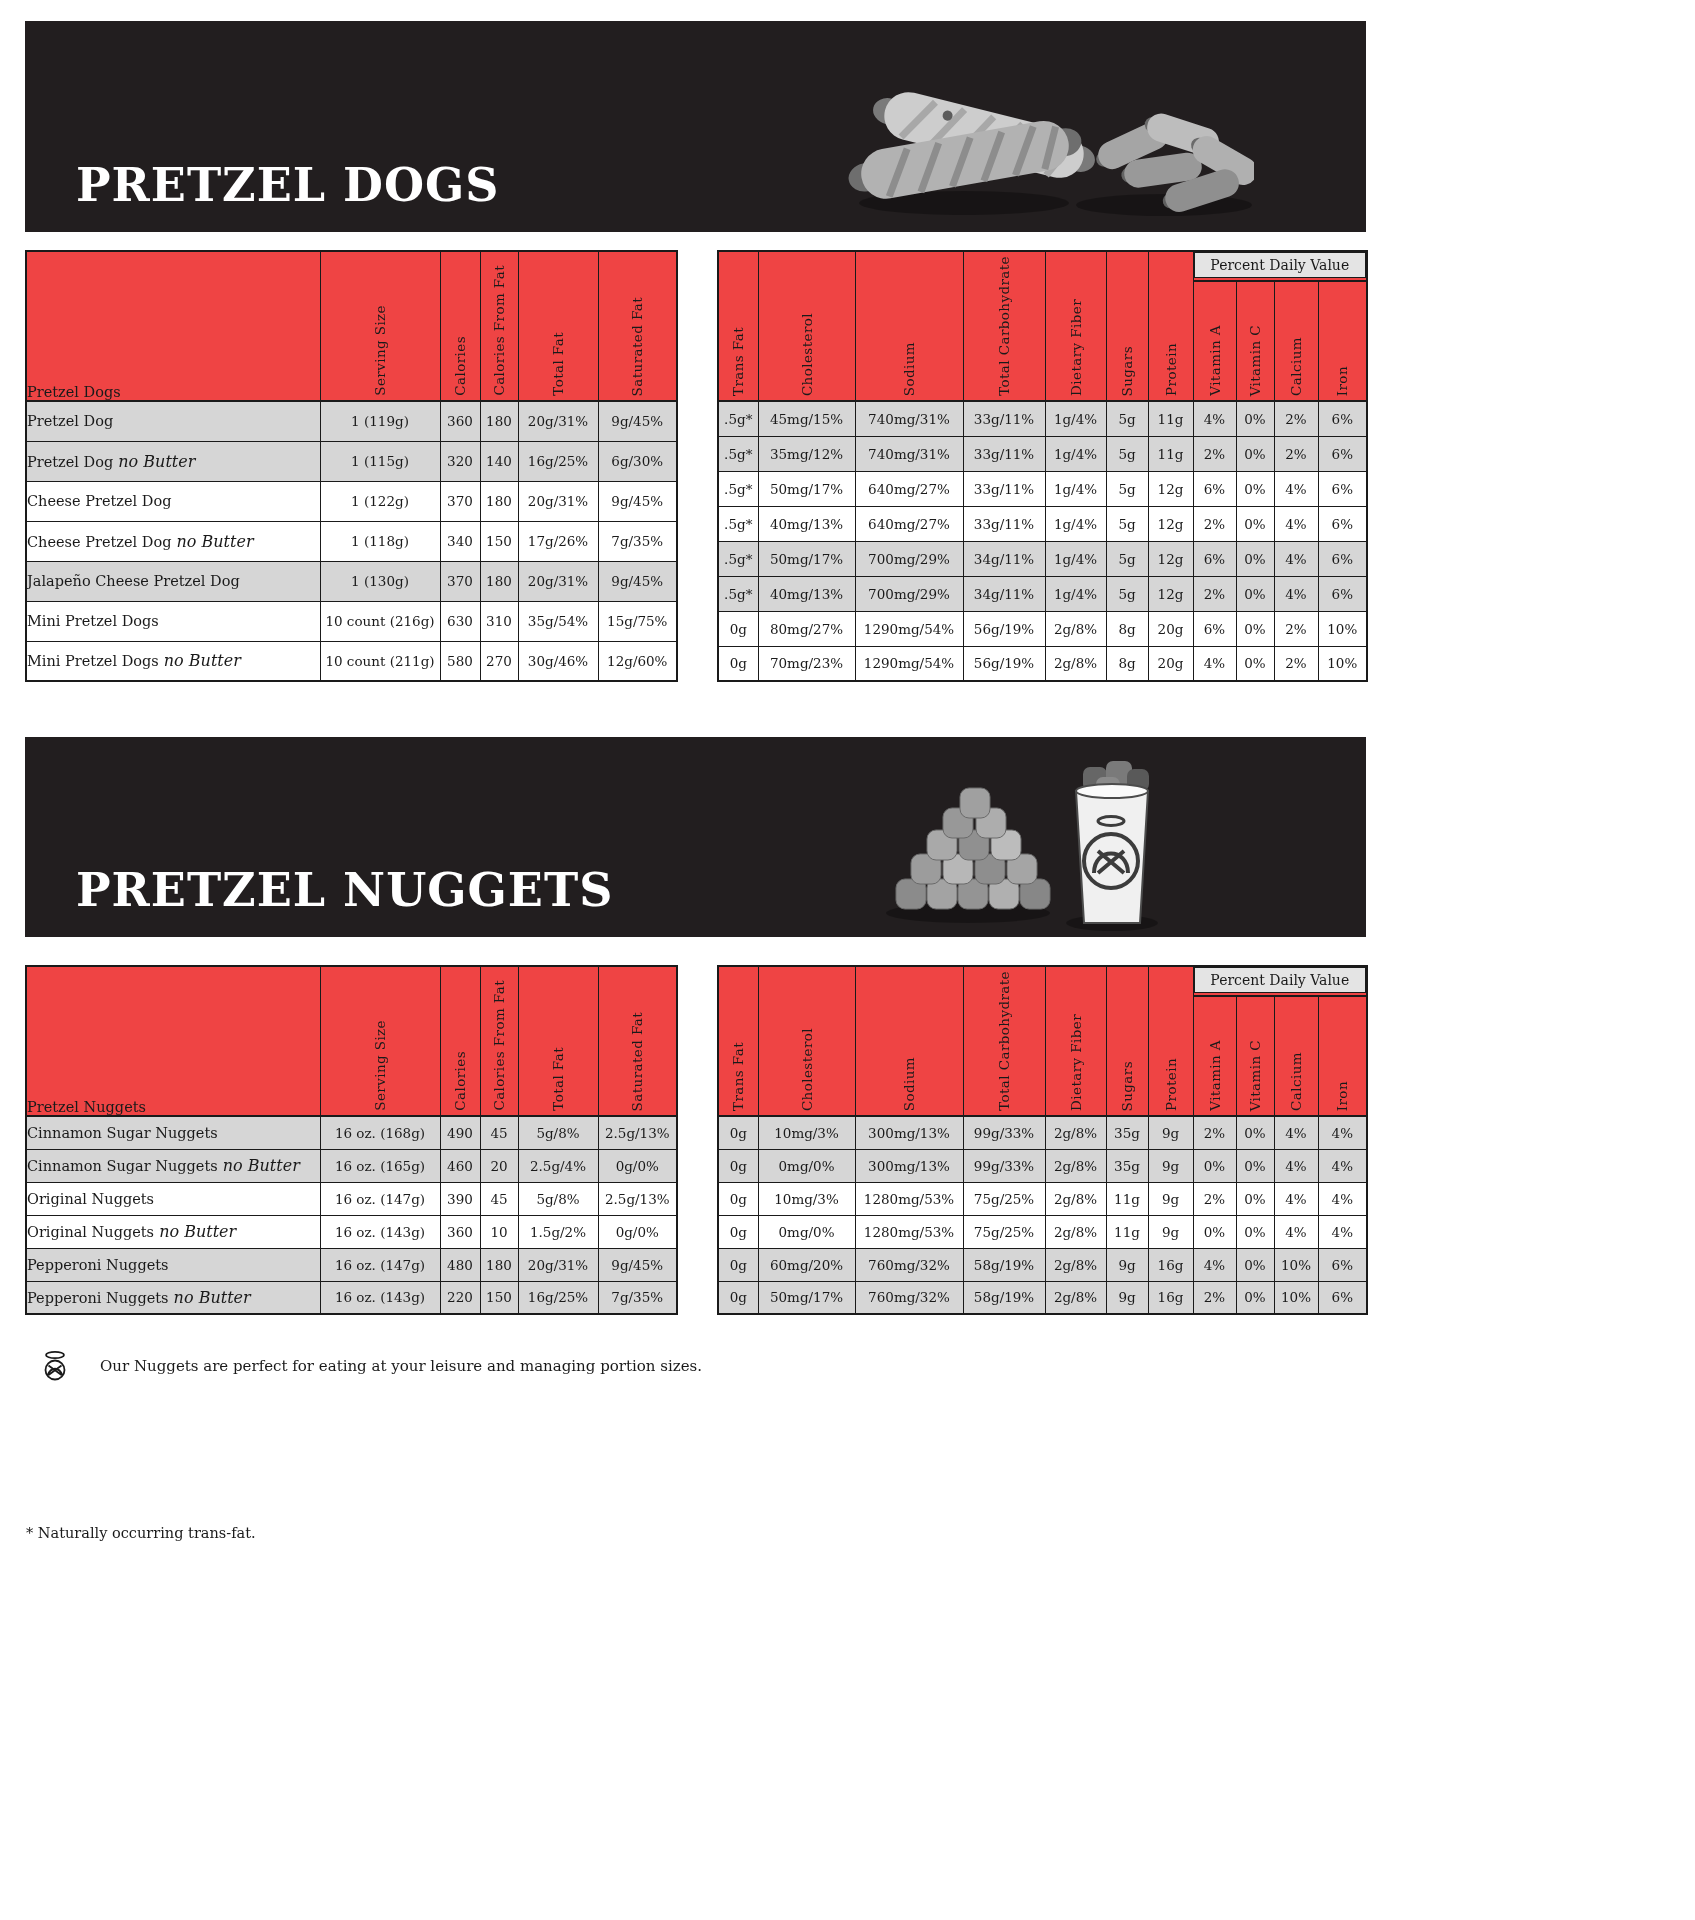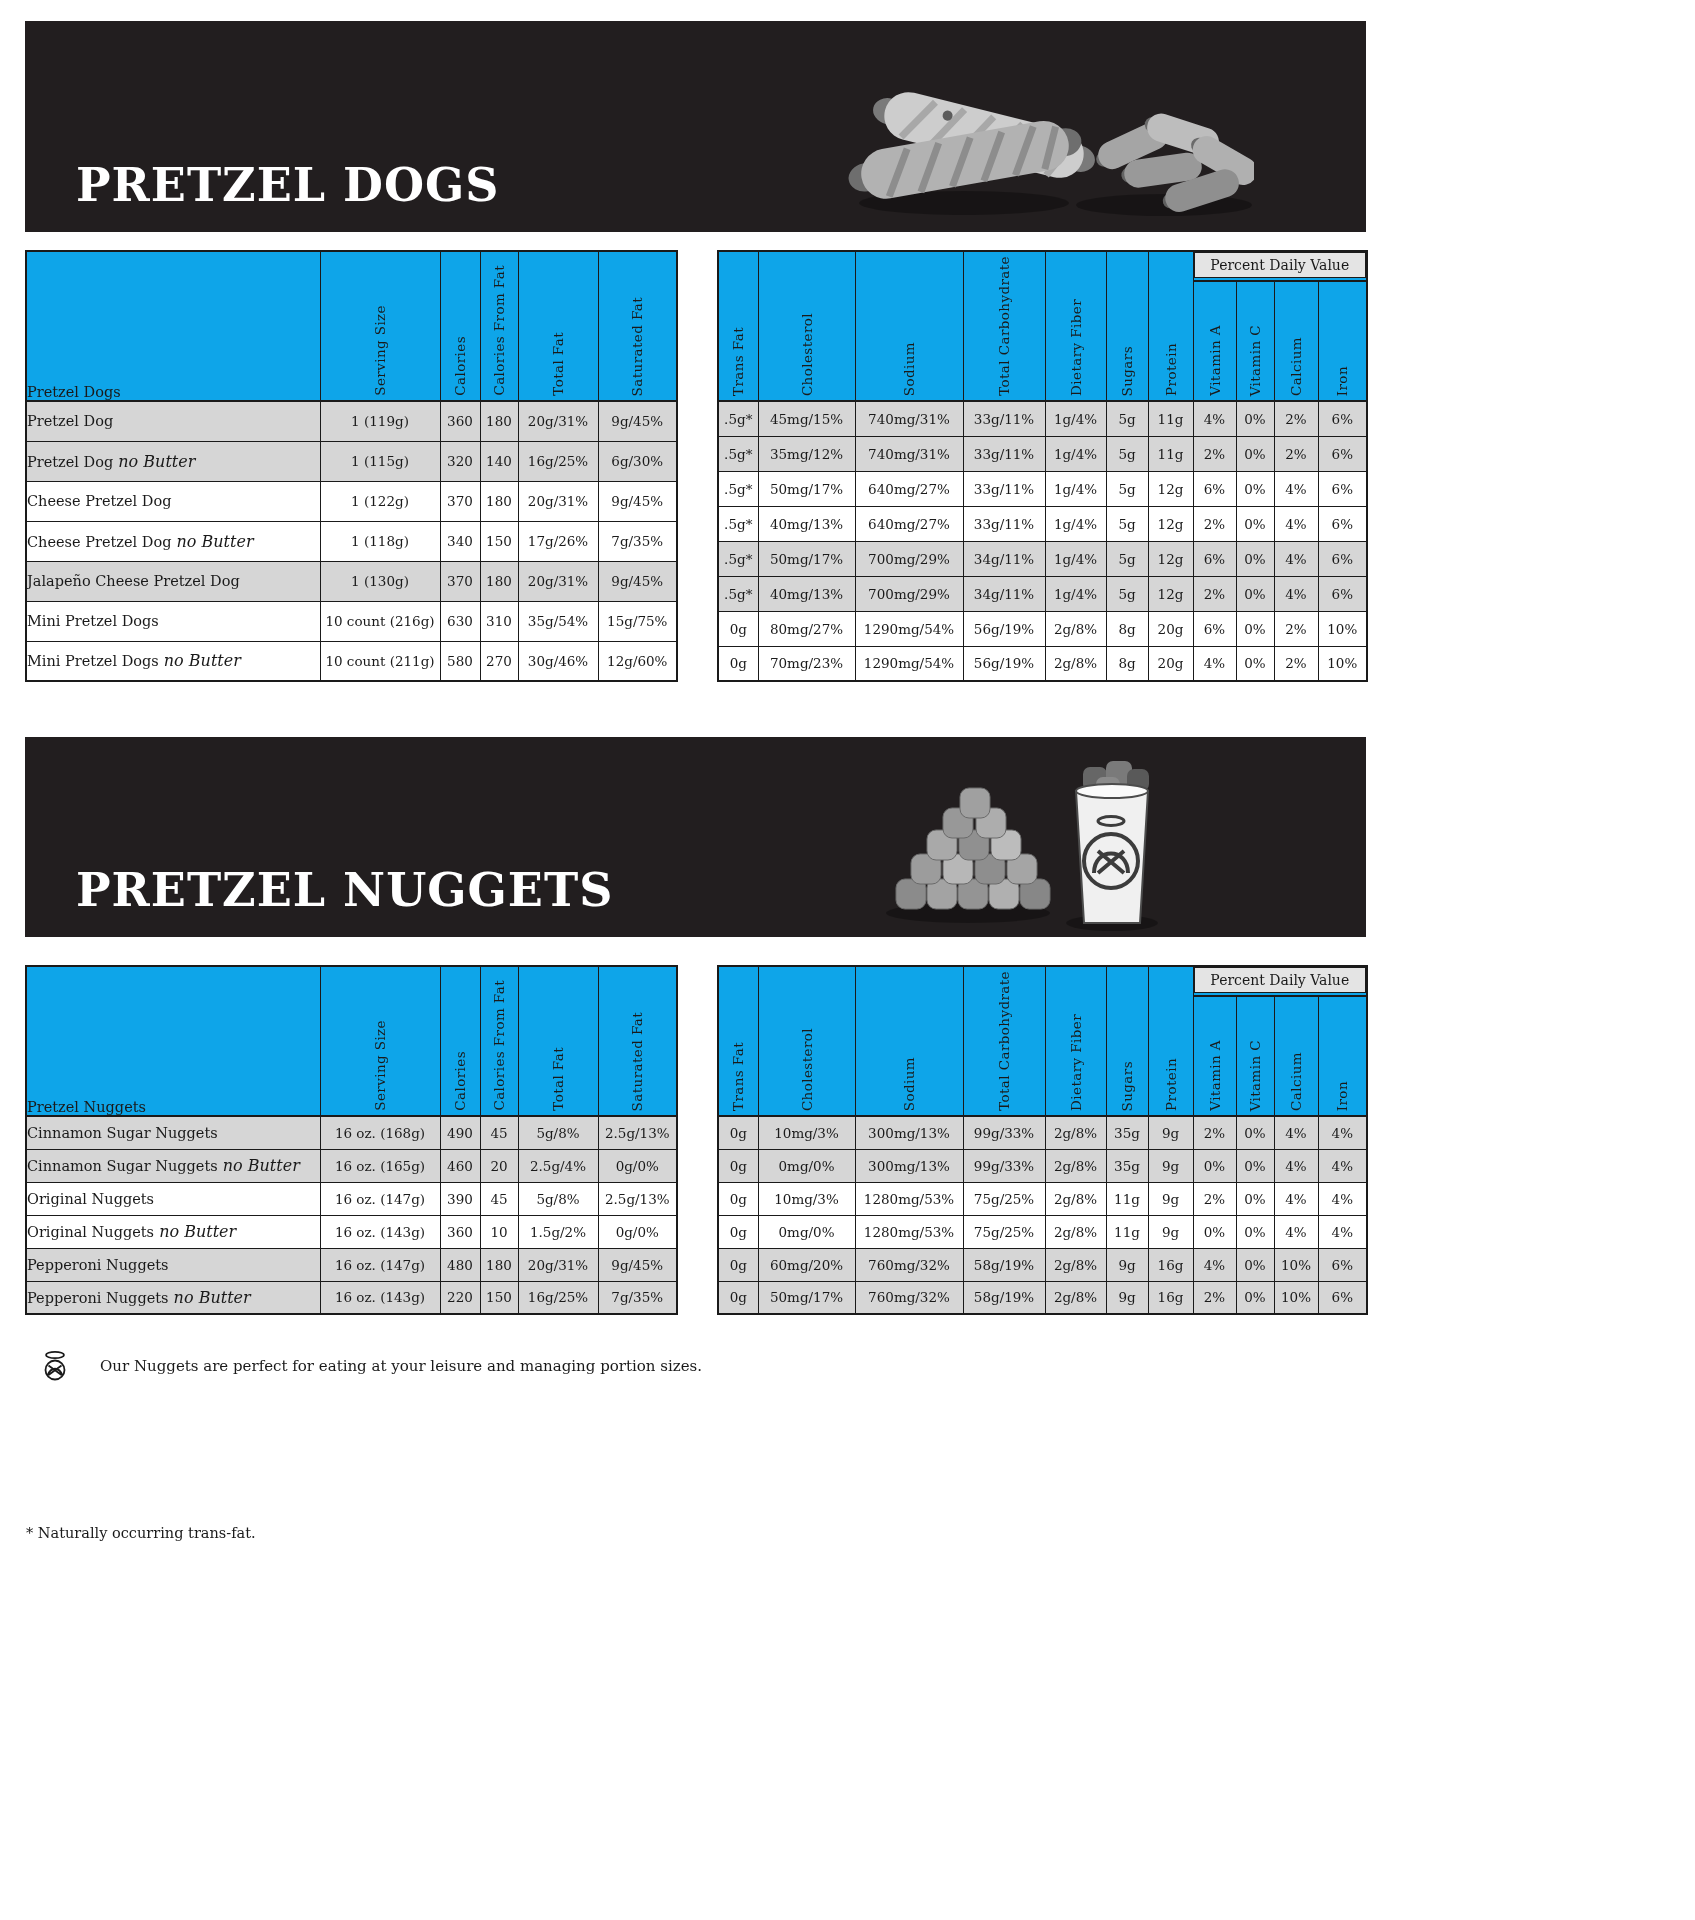--- a/index.html
+++ b/index.html
@@ -26,21 +26,21 @@
   .photo-dogs { right: 112px; top: 44px; }
   .photo-nuggets { right: 186px; top: 14px; }
 
   
   .tables { margin-left: 21px; display: flex; gap: 39px; }
   .tables-dogs { margin-top: 18px; }
   .tables-nuggets { margin-top: 28px; }
 
   table.nutri { border-collapse: collapse; table-layout: fixed; border: 2.5px solid #1a1a1a; background: #fff; }
   table.nutri th, table.nutri td { border: 1px solid #1a1a1a; padding: 0; }
-  table.nutri thead th { background: #0ea5e9; font-weight: 400; border-bottom: 2px solid #1a1a1a; }
+  table.nutri thead th { background: #ef4444; font-weight: 400; border-bottom: 2px solid #1a1a1a; }
 
   .left-head-row { height: 150px; }
   tr.pdv-row { height: 30px; }
   tr.vit-row { height: 120px; }
 
   th.vert { vertical-align: bottom; text-align: center; padding-bottom: 9px; }
   th.vert span {
     display: inline-block;
     writing-mode: vertical-rl;
     transform: rotate(180deg);

